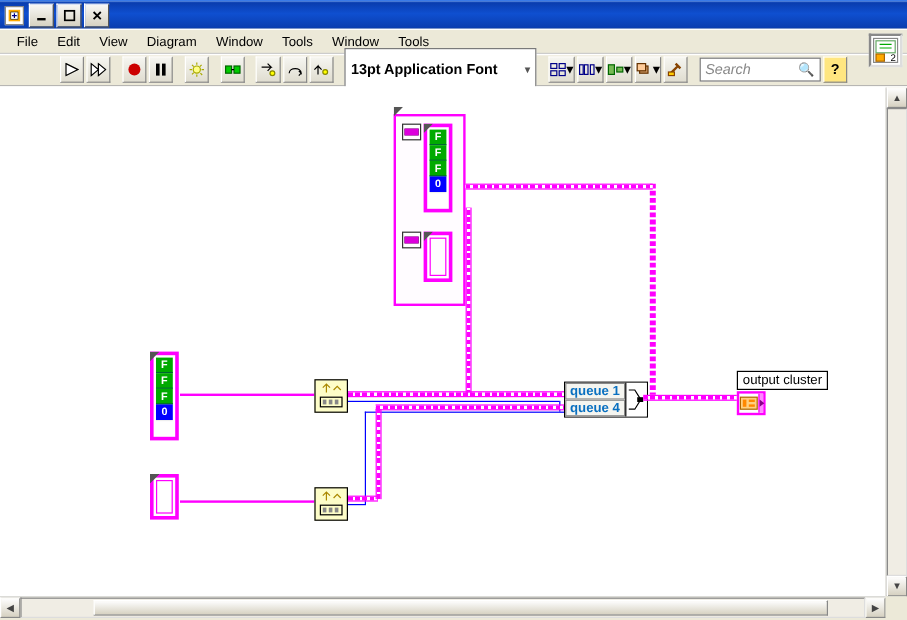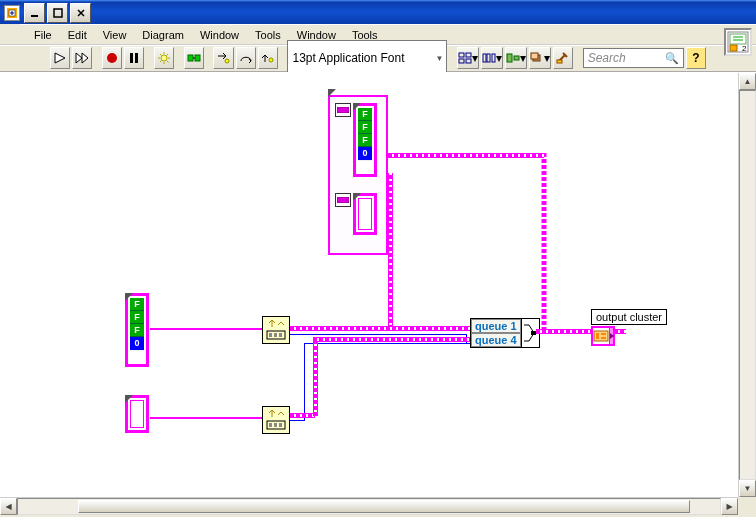--- a/index.html
+++ b/index.html
@@ -24,21 +24,20 @@
     background: linear-gradient(to bottom, #f7f7f5, #d6d1c1);
     border: 1px solid #fff; border-right-color:#555; border-bottom-color:#555;
     display:flex; align-items:center; justify-content:center;
     font-family: Arial; font-size:10px; font-weight:bold; color:#222;
   }
 
   
   .menubar {
     height: 20px; background:#ece9d8; display:flex; align-items:center; padding: 0 6px;
     border-top:1px solid #fff;
-    margin-left:20px;
   }
   .menubar-item { padding: 2px 8px; cursor:default; }
   .right-panel {
     position:absolute; right:4px; top:28px; width:28px; height:28px;
     border:2px inset #ddd; background:#fff; display:flex;align-items:center;justify-content:center;font-size:8px;text-align:center;
   }
 
   
   .toolbar {
     height: 28px; background:#ece9d8; display:flex; align-items:center; gap:2px; padding: 0 50px;
@@ -46,21 +45,21 @@
     box-shadow: inset 0 1px 0 #fff;
   }
   .tool-btn {
     width:22px; height:22px; background:#ece9d8; border:1px solid #ece9d8;
     display:flex;align-items:center;justify-content:center; font-size:12px;
   }
   .tool-btn.box { border:1px solid #888; border-top-color:#fff; border-left-color:#fff; background:linear-gradient(#f5f5f0,#e0ddd0);}
   .tool-sep { width:6px; }
   .font-select {
     height:36px; min-width:160px; border:1px solid #7a7a7a; background:#fff;
-    display:flex;align-items:center;padding:0 4px; font-size:12px; position:relative;
+    display:flex;align-items:center;padding:0 4px; font-size:12px; position:relative;font-weight:bold;
   }
   .font-select::after { content:"▼"; font-size:8px; position:absolute; right:3px; color:#555; }
   .search-box {
     height:20px; width:110px; border:1px solid #7a7a7a; background:#fff; color:#888;
     display:flex;align-items:center;padding:0 4px; font-size:12px; position:relative; font-style:italic;
   }
   .search-box::after { content:"🔍"; position:absolute; right:4px; font-style:normal; font-size:11px;}
 
   
   .workspace {
@@ -364,21 +363,21 @@
           <svg width="14" height="26">
               <path d="M1 5h5l5 8-5 8H1" fill="none" stroke="#000"></path>
               <rect x="8" y="11" width="5" height="4" fill="#000"></rect>
             </svg>
         </div>
       </div>
     </div>
 
     <div class="wire-pink" style="left:536px; top:256px; width:90px;"></div>
 
-    <div class="node" style="left:591px; top:236px;">
+    <div class="node" style="left:614px; top:236px;">
       <div class="output-terminal" style="border:1px solid #000;background:#fff;color:#000;"><span>output cluster</span></div>
       <div style="width:24px;height:20px;border:2px solid #f0f;background:#fff;margin-top:1px;display:flex">
         <div style="flex:1;display:flex;align-items:center;justify-content:center">
           <svg width="16" height="12">
               <rect x="1" y="1" width="14" height="10" fill="#ffd080" stroke="#a60"></rect>
               <rect x="3" y="3" width="3" height="6" fill="#f80"></rect>
               <rect x="8" y="3" width="5" height="2" fill="#f80"></rect>
               <rect x="8" y="7" width="5" height="2" fill="#f80"></rect>
             </svg>
         </div>

